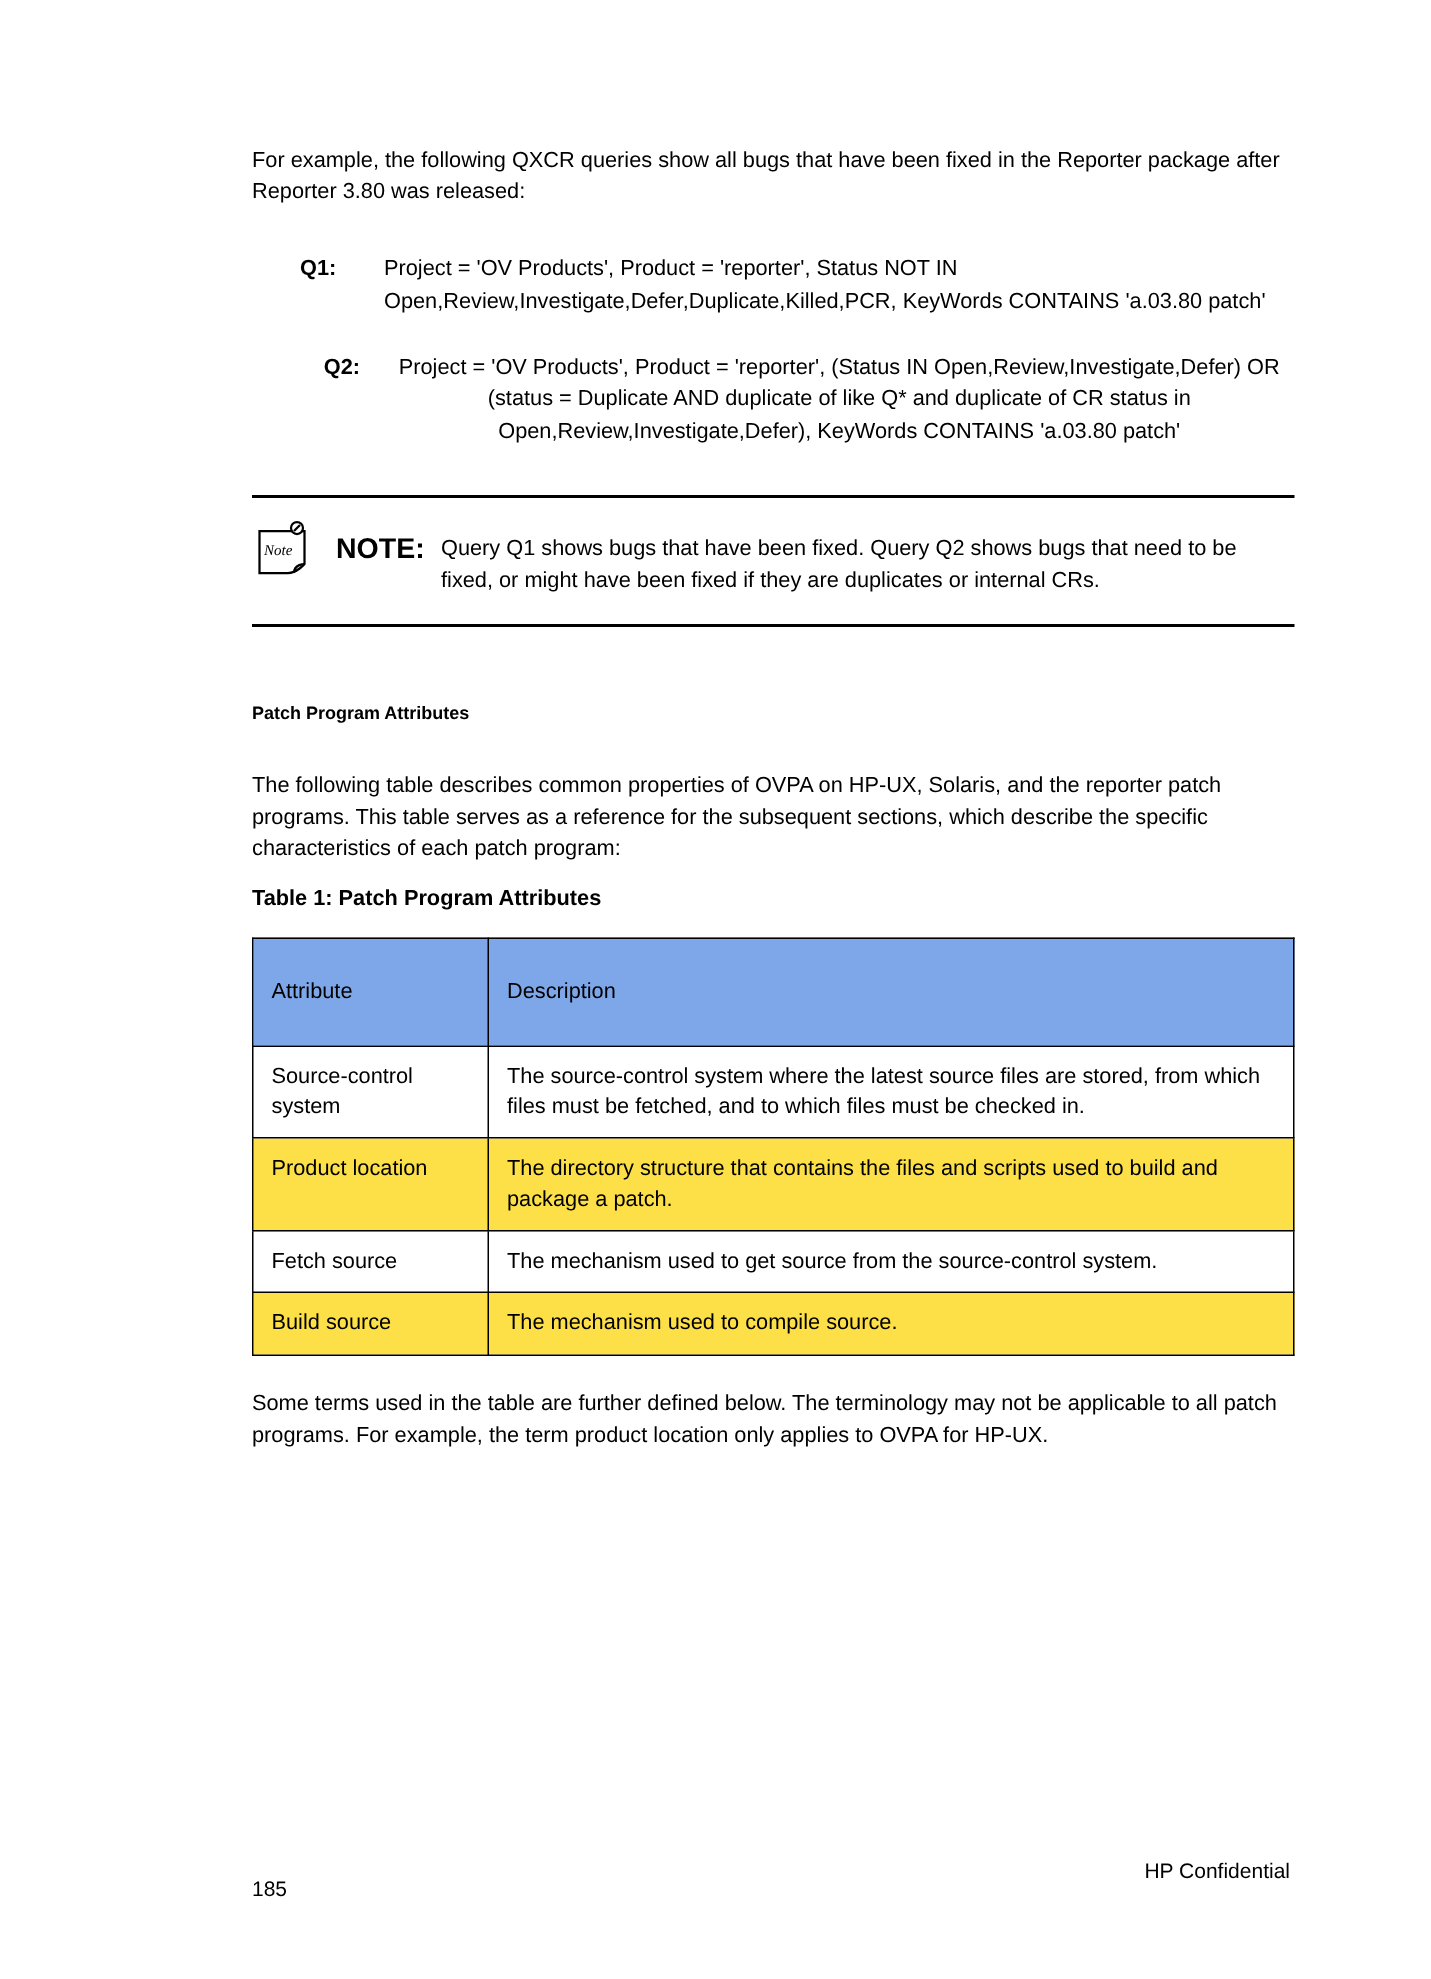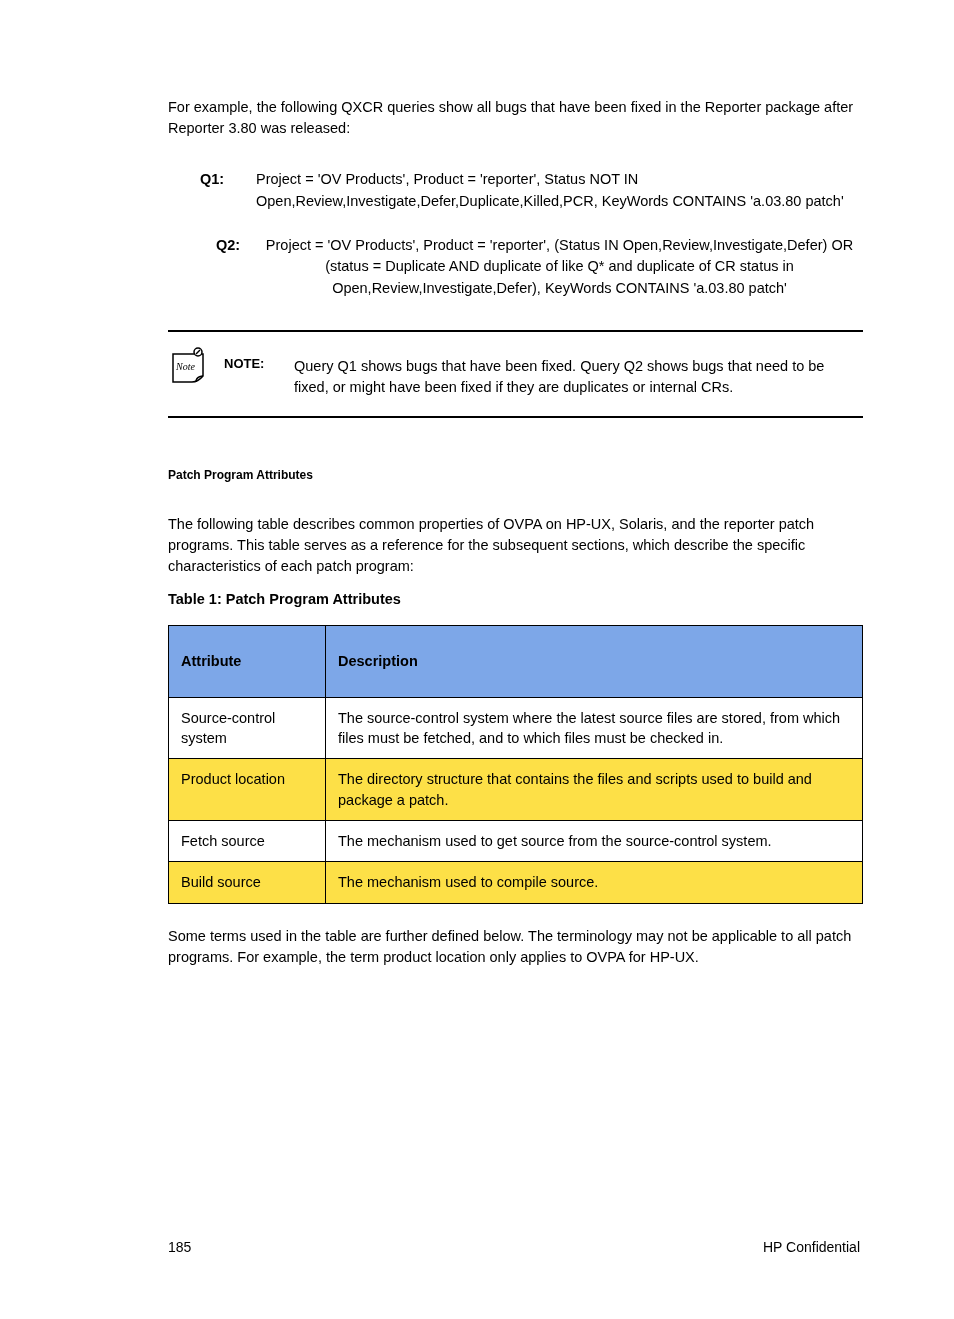--- a/index.html
+++ b/index.html
@@ -51,21 +51,21 @@
       padding: 18px 0 18px 0;
     }
     .note-icon {
       flex: 0 0 52px;
       margin-right: 4px;
       margin-top: -4px;
     }
     .note-label {
       flex: 0 0 70px;
       font-weight: bold;
-      font-size: 13px;
+      font-size: 19px;
       padding-top: 6px;
     }
     .note-text {
       flex: 1;
       font-size: 14.5px;
       line-height: 1.45;
       padding-top: 6px;
     }
     .section-heading {
       font-weight: bold;
@@ -81,36 +81,36 @@
     .table th, .table td {
       border: 1px solid #000;
       padding: 10px 12px;
       text-align: left;
       vertical-align: top;
       font-size: 14.5px;
       line-height: 1.4;
     }
     .table th {
       background: #7da7e8;
-      font-weight: bold;
+      font-weight: normal;
       height: 72px;
       vertical-align: middle;
     }
     .table .col1 { width: 157px; }
     .table .alt { background: #fde047; }
     .caption {
       font-weight: bold;
       font-size: 14.5px;
       margin-top: 10px;
       margin-bottom: 8px;
     }
     .footer-page {
       position: absolute;
       left: 168px;
-      bottom: 64px;
+      bottom: 52px;
       font-size: 14px;
     }
     .footer-right {
       position: absolute;
       right: 94px;
       bottom: 64px;
       font-size: 14px;
       text-align: right;
     }
     .tab-row { display: flex; }

